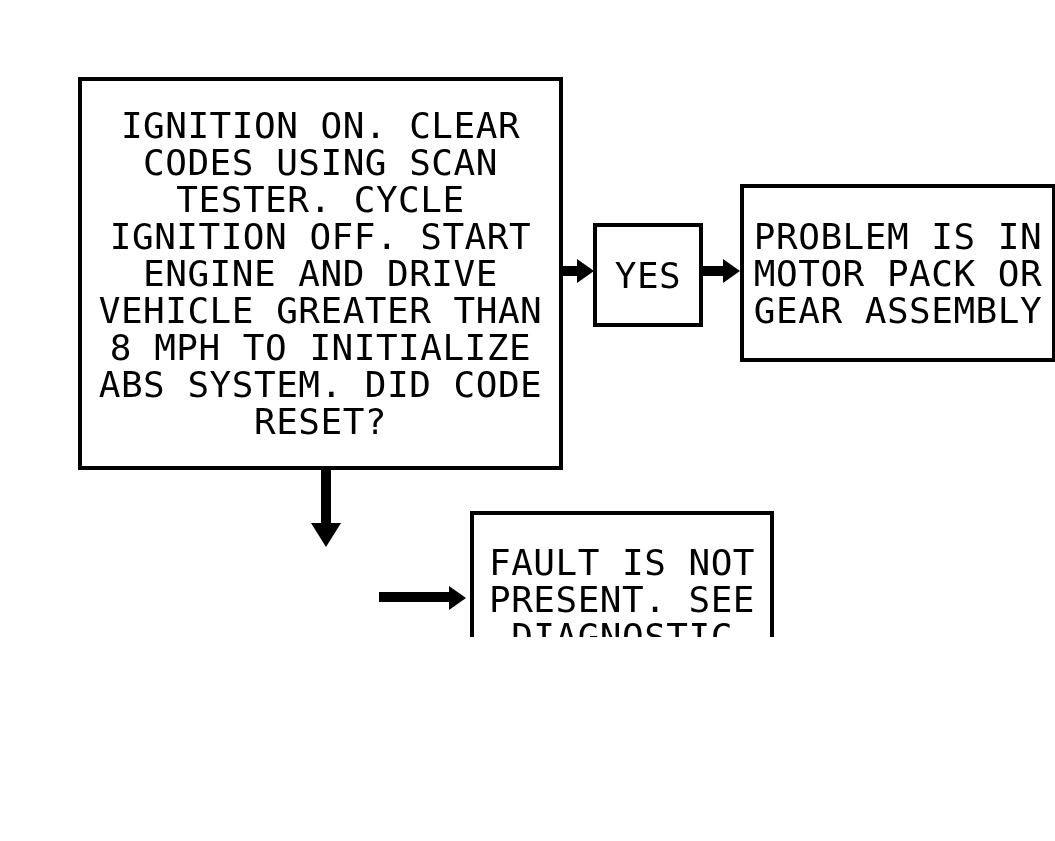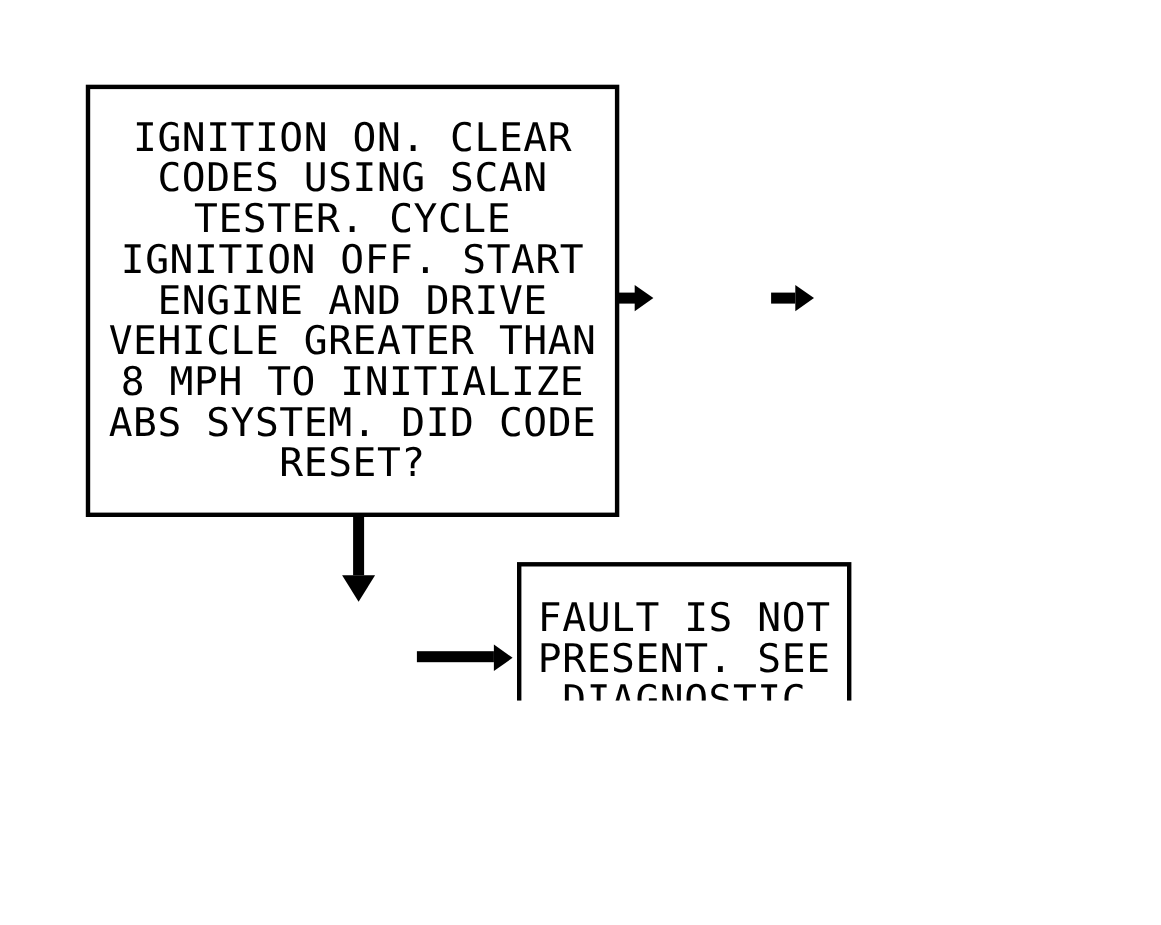--- a/index.html
+++ b/index.html
@@ -96,24 +96,32 @@
 ENGINE AND DRIVE
 VEHICLE GREATER THAN
 8 MPH TO INITIALIZE
 ABS SYSTEM. DID CODE
 RESET?</div>
   </div>
 
   <div class="stem stem-a"></div>
   <div class="head right head-a"></div>
 
+  <div class="box yes-box">
+    <div class="box-text">YES</div>
+  </div>
 
   <div class="stem stem-b"></div>
   <div class="head right head-b"></div>
 
+  <div class="box problem-box">
+    <div class="box-text">PROBLEM IS IN
+MOTOR PACK OR
+GEAR ASSEMBLY</div>
+  </div>
 
   <div class="stem stem-c"></div>
   <div class="head down head-c"></div>
 
 
   <div class="stem stem-d"></div>
   <div class="head right head-d"></div>
 
   <div class="box fault-box">
     <div class="box-text">FAULT IS NOT

